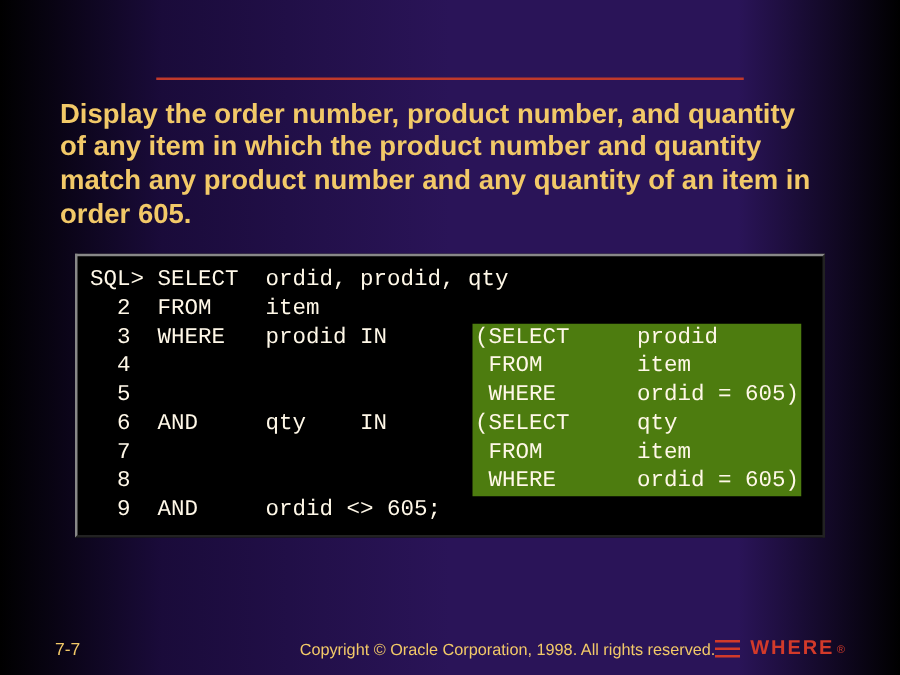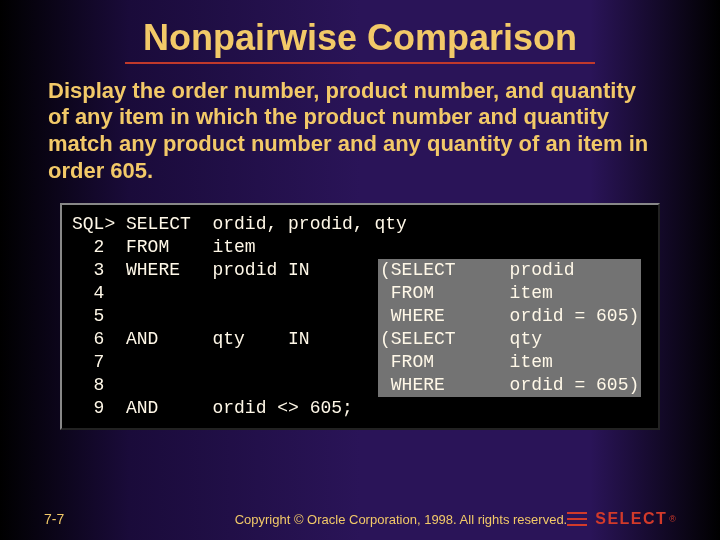--- a/index.html
+++ b/index.html
@@ -54,21 +54,21 @@
     margin: 0;
     font-family: "Courier New", monospace;
     font-size: 18px;
     line-height: 1.28;
     color: #fff8e8;
     font-weight: normal;
     white-space: pre;
   }
   .hl-sub {
     position: absolute;
-    background: #737373;
+    background: #4d7c0f;
     color: #000;
     font-family: "Courier New", monospace;
     font-size: 18px;
     line-height: 1.28;
     font-weight: bold;
     padding: 0 2px;
     white-space: pre;
   }
   .footer {
     position: absolute;
@@ -120,21 +120,21 @@
     font-size: 9px;
     vertical-align: super;
   }
 </style>
 </head>
 <body>
 
 <div class="slide">
 
   <div class="title">
-    <span>Nonpairwise Comparison</span><br>
+    <br>
   </div>
   <div class="title-underline"></div>
 
   <div class="description">Display the order number, product number, and quantity of any item in which the product number and quantity match any product number and any quantity of an item in order 605.</div>
 
   <div class="code-box">
     <pre>SQL&gt; SELECT  ordid, prodid, qty
   2  FROM    item
   3  WHERE   prodid IN
   4
@@ -153,18 +153,18 @@
 
   <div class="footer">
     <div class="page-number">7-7</div>
     <div class="copyright">Copyright © Oracle Corporation, 1998. All rights reserved.</div>
     <div class="oracle-logo">
       <div class="oracle-lines">
         <span></span>
           <span></span>
           <span></span>
       </div>
-      <span class="oracle-text">SELECT</span>
+      <span class="oracle-text">WHERE</span>
       <span class="oracle-reg">®</span>
     </div>
   </div>
 
 </div>
 
 </body></html>

